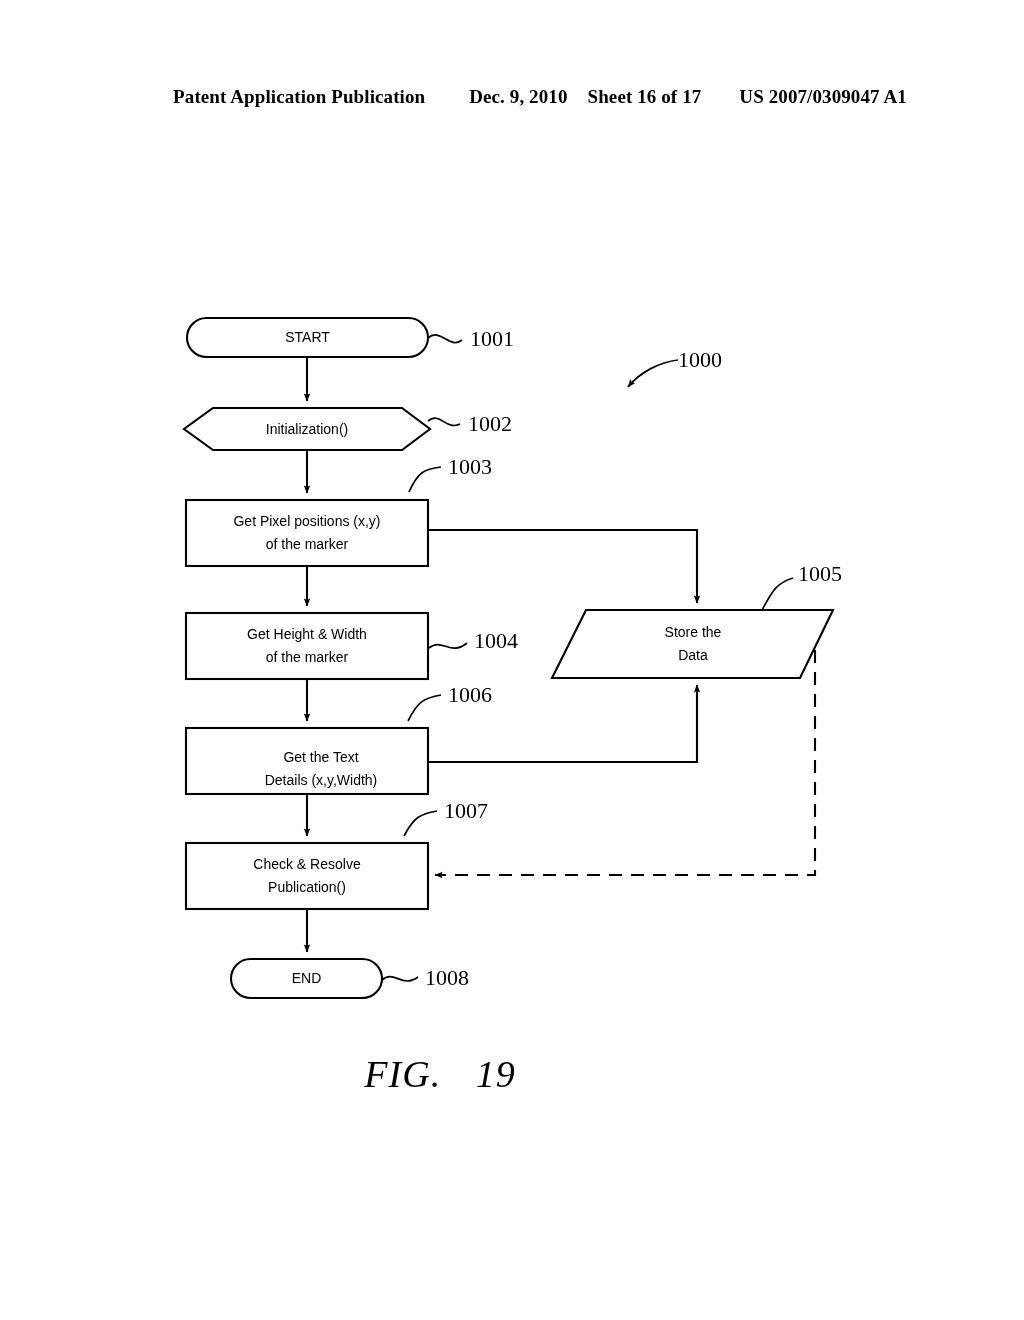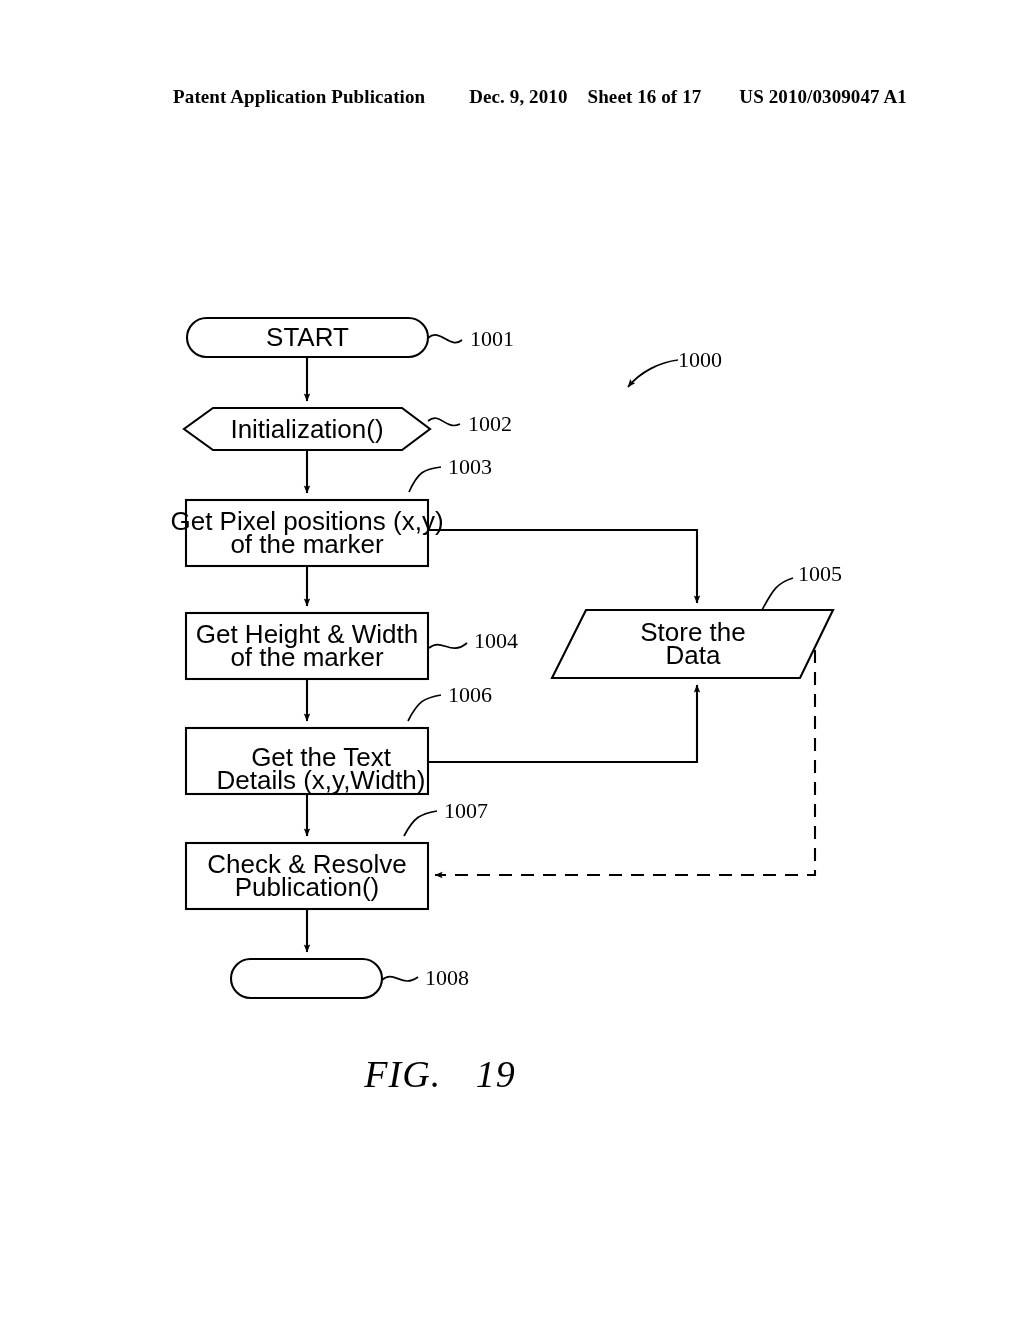--- a/index.html
+++ b/index.html
@@ -57,21 +57,21 @@
 
   
   .node-label {
     position: absolute;
     display: flex;
     flex-direction: column;
     align-items: center;
     justify-content: center;
     text-align: center;
     font-family: "Liberation Sans", sans-serif;
-    font-size: 26px;
+    font-size: 14px;
     line-height: 23px;
     color: #000;
     white-space: pre;
     pointer-events: none;
   }
 
   .ref-num {
     position: absolute;
     font-family: "Liberation Serif", serif;
     font-size: 22px;
@@ -94,21 +94,21 @@
   }
   #fig-caption .fig-word { margin-right: 24px; }
 </style>
 </head>
 <body>
 
 <div id="page-header">
   <span class="hdr-title">Patent Application Publication</span>
   <span class="hdr-date">Dec. 9, 2010</span>
   <span class="hdr-sheet">Sheet 16 of 17</span>
-  <span class="hdr-pub">US 2010/0309047 A1</span>
+  <span class="hdr-pub">US 2007/0309047 A1</span>
 </div>
 
 <div id="figure-canvas">
 
   <svg id="figure-svg" viewBox="0 0 1024 1320">
     <defs>
       <marker id="arrowhead" markerWidth="9" markerHeight="9" refX="7.6" refY="3.2" orient="auto" markerUnits="userSpaceOnUse">
         <path d="M0,0 L8,3.2 L0,6.4 L1.5,3.2 Z" fill="#000"></path>
       </marker>
       <marker id="arrowhead-dash" markerWidth="9" markerHeight="9" refX="7.6" refY="3.2" orient="auto" markerUnits="userSpaceOnUse">
@@ -198,20 +198,23 @@
   <div class="node-label" style="left:200px; top:728px; width:242px; height:66px;margin-top:8px;">
     <span>Get the Text</span>
     <span>Details (x,y,Width)</span>
   </div>
 
   <div class="node-label" style="left:186px; top:843px; width:242px; height:66px;">
     <span>Check &amp; Resolve</span>
     <span>Publication()</span>
   </div>
 
+  <div class="node-label" style="left:231px; top:959px; width:151px; height:39px;">
+    <span>END</span>
+  </div>
 
   <div class="ref-num" style="left:470px; top:328px;">1001</div>
   <div class="ref-num" style="left:468px; top:413px;font-family:Liberation Serif, serif;">1002</div>
   <div class="ref-num" style="left:448px; top:456px;">1003</div>
   <div class="ref-num" style="left:474px; top:630px;">1004</div>
   <div class="ref-num" style="left:798px; top:563px;">1005</div>
   <div class="ref-num" style="left:448px; top:684px;">1006</div>
   <div class="ref-num" style="left:444px; top:800px;">1007</div>
   <div class="ref-num" style="left:425px; top:967px;">1008</div>
   <div class="ref-num" style="left:678px; top:349px;">1000</div>

